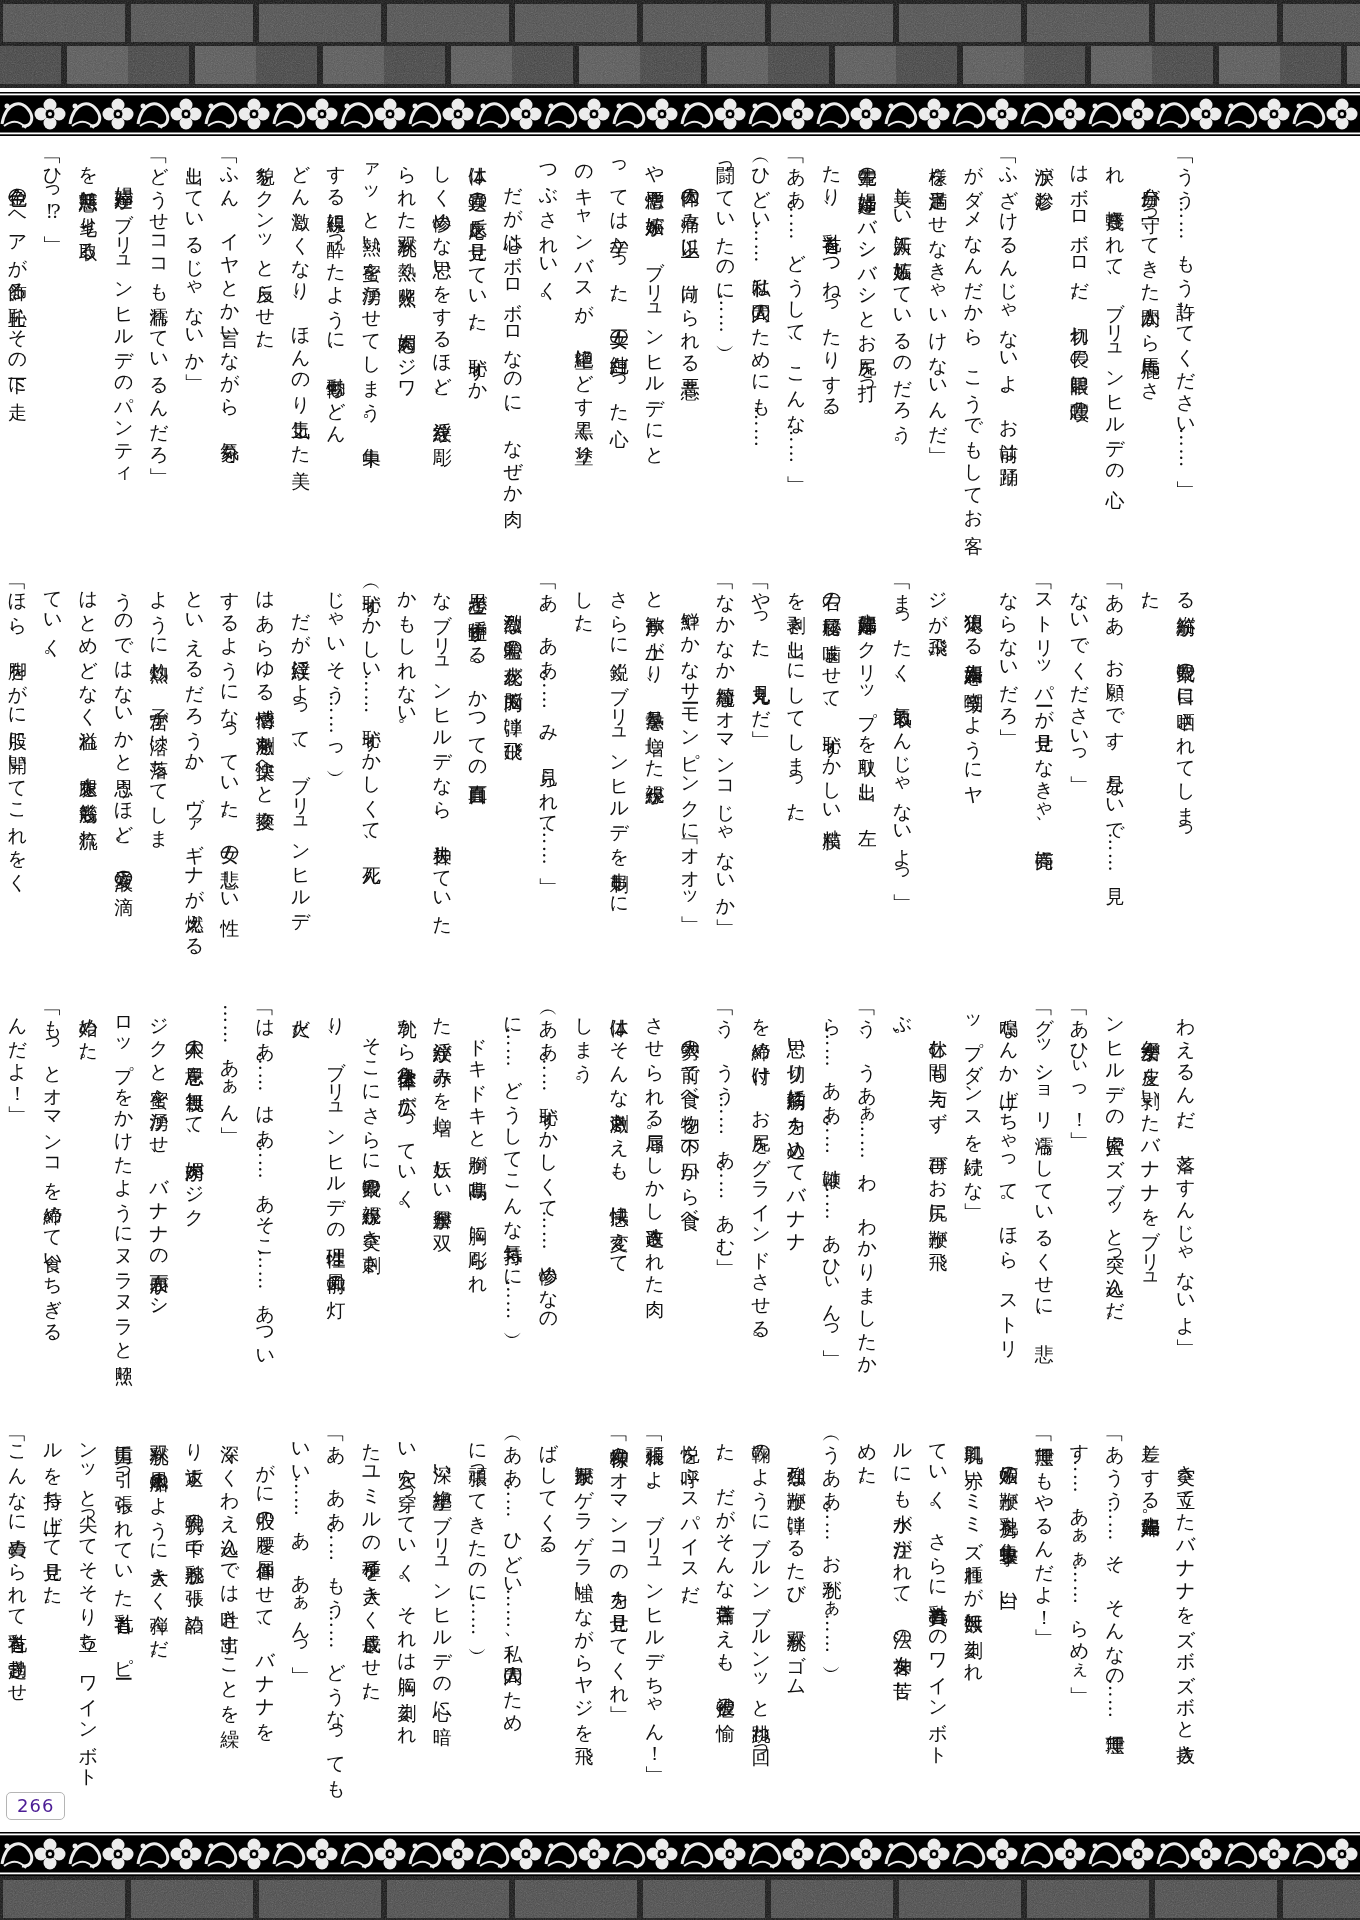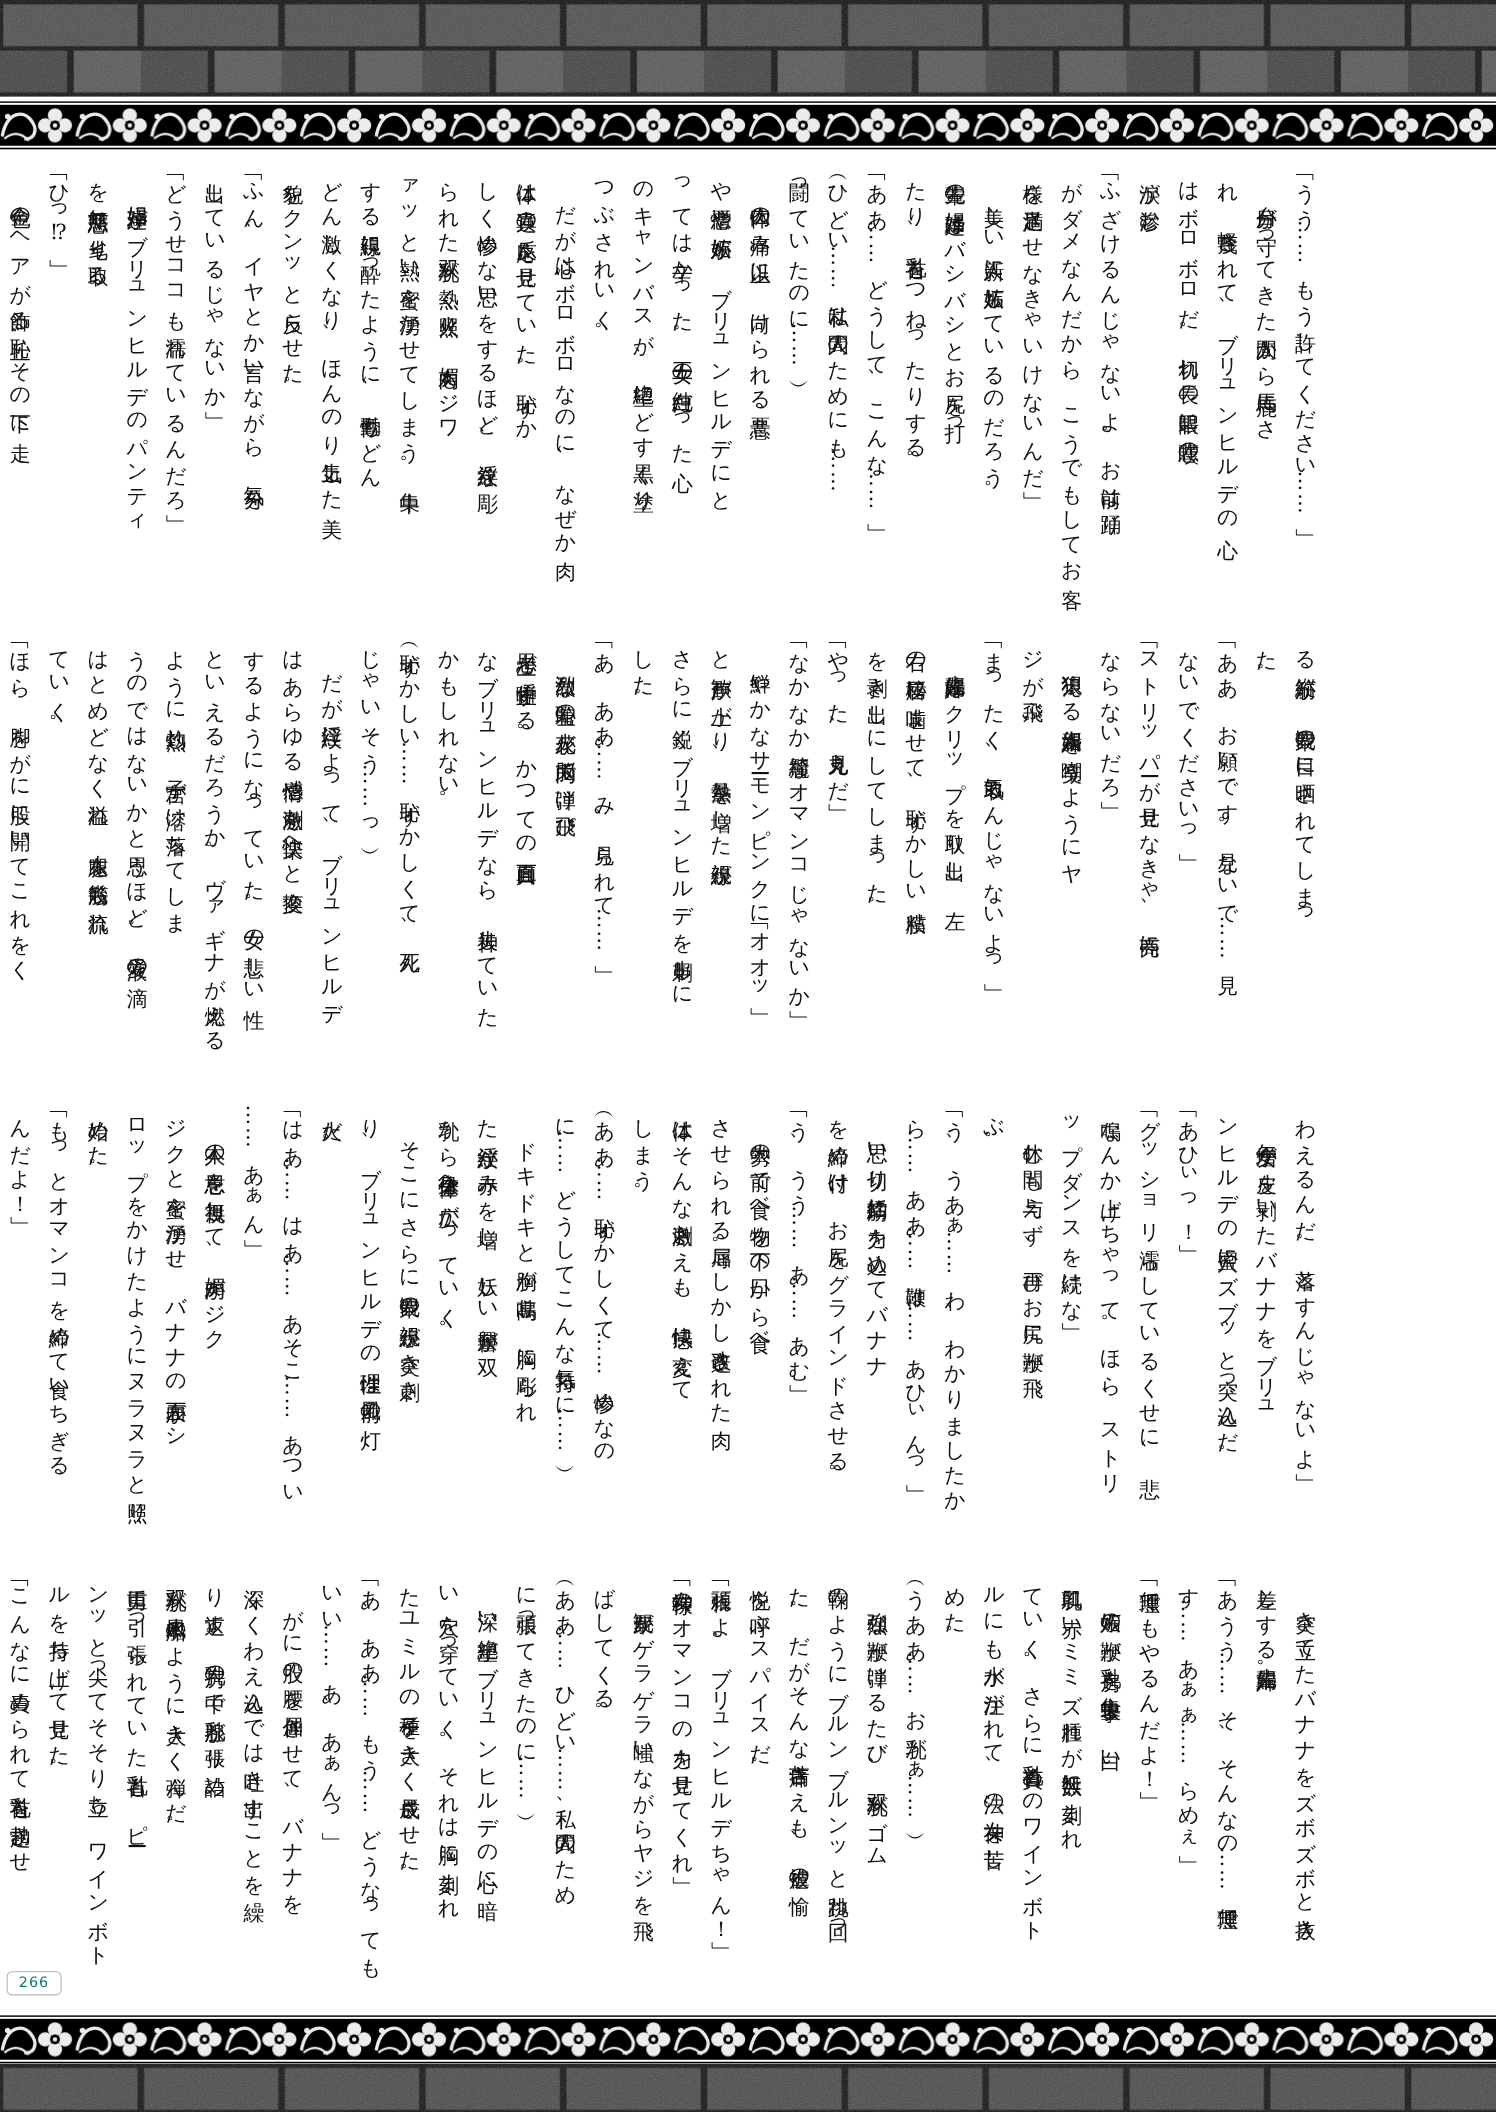--- a/index.html
+++ b/index.html
@@ -30,22 +30,22 @@
   .band:last-child{margin-bottom:0;}
   .tcol{margin:0;padding:0;}
   .page-number{
     position:absolute;
     left:6px;top:1792px;
     background:#ffffff;
     border:1.5px solid #b5b5b5;
     border-radius:5px;
     padding:2px 10px 3px 10px;
     font-family:"DejaVu Sans","Liberation Sans",sans-serif;
-    font-size:13px;
-    color:#0f766e;
+    font-size:18px;
+    color:#4c1d95;
     letter-spacing:1px;
   }
 </style>
 </head>
 <body>
 
 <div>
 
   <div>
     <svg class="border-block" width="1360" height="88" xmlns="http://www.w3.org/2000/svg">

